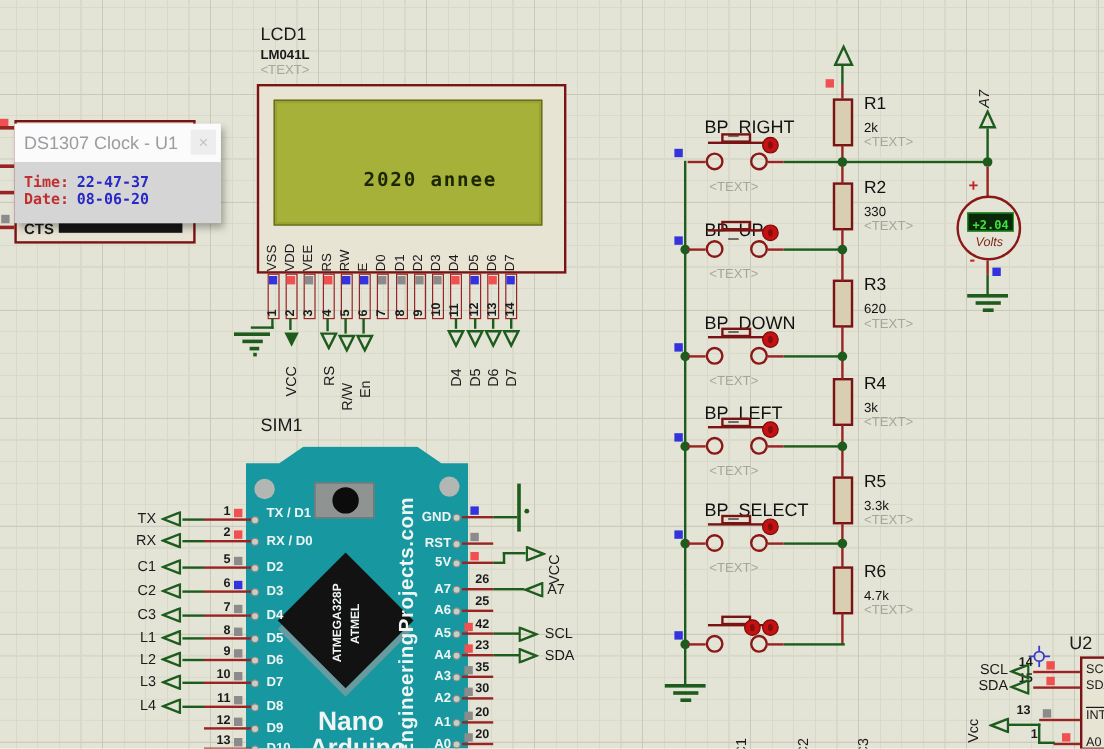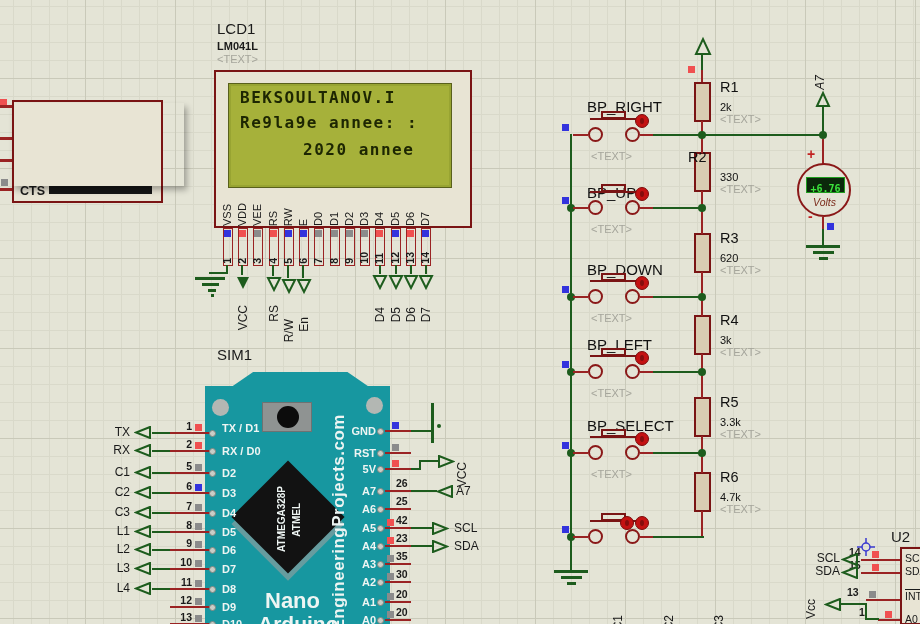--- a/index.html
+++ b/index.html
@@ -57,29 +57,39 @@
  <div class="a sub" style="left:20px;top:184px;font-size:12.5px">CTS</div>
  <div class="a" style="left:49px;top:186px;width:103px;height:8px;background:#161616"></div>
  <div class="a sq sqr" style="left:0px;top:99px"></div>
  <div class="a lead" style="left:0px;top:105px;width:12px;height:2.5px"></div>
  <div class="a lead" style="left:0px;top:137px;width:12px;height:2.5px"></div>
  <div class="a lead" style="left:0px;top:159px;width:12px;height:2.5px"></div>
  <div class="a sq sqg" style="left:1px;top:179px"></div>
  <div class="a lead" style="left:0px;top:188px;width:12px;height:2.5px"></div>
 
  <div class="a" style="left:12px;top:103px;width:172px;height:83px;z-index:40;box-shadow:3px 4px 6px rgba(0,0,0,.3)">
+  <div class="a" style="left:0;top:0;width:172px;height:32px;background:#fbfbfb">
+   <div class="a lbl" style="left:8px;top:8px;color:#9b9ba1">DS1307 Clock - U1</div>
+   <div class="a" style="left:147px;top:5px;width:21px;height:21px;background:#ededed;text-align:center;line-height:21px;font-size:14px;color:#c4c4c4">
+    <span>×</span>
+   </div>
+  </div>
+  <div class="a" style="left:0;top:32px;width:172px;height:51px;background:#d5d5d6">
+   <div class="a mono" style="left:8px;top:9px;color:#c03030">Time:</div>
+   <div class="a mono" style="left:52px;top:9px;color:#2828c8">22-47-37</div>
+   <div class="a mono" style="left:8px;top:23px;color:#c03030">Date:</div>
+   <div class="a mono" style="left:52px;top:23px;color:#2828c8">08-06-20</div>
+  </div>
  </div>
 
  <div class="a lbl" style="left:217px;top:20px">LCD1</div>
  <div class="a sub" style="left:217px;top:40px">LM041L</div>
  <div class="a ph" style="left:217px;top:53px">&lt;TEXT&gt;</div>
  <div class="a cmpbox" style="left:214px;top:70px;width:258px;height:158px"></div>
  <div class="a" style="left:228px;top:83px;width:222px;height:103px;background:var(--c-lcd);border:1px solid #59601c;box-shadow:inset 0 0 0 2px rgba(60,70,0,.12)">
-  <div class="a lcdtxt" style="left:11px;top:4px">BEKSOULTANOV.I</div>
-  <div class="a lcdtxt" style="left:11px;top:29px">Re9la9e annee: :</div>
   <div class="a lcdtxt" style="left:74px;top:56px">2020 annee</div>
  </div>
 
  <div class="a vt sub" style="left:221px;bottom:398px;font-weight:normal">VSS</div>
  <div class="a vt sub" style="left:236px;bottom:398px;font-weight:normal">VDD</div>
  <div class="a vt sub" style="left:251px;bottom:398px;font-weight:normal">VEE</div>
  <div class="a vt sub" style="left:267px;bottom:398px;font-weight:normal">RS</div>
  <div class="a vt sub" style="left:282px;bottom:398px;font-weight:normal">RW</div>
  <div class="a vt sub" style="left:297px;bottom:398px;font-weight:normal">E</div>
  <div class="a vt sub" style="left:312px;bottom:398px;font-weight:normal">D0</div>
@@ -401,21 +411,21 @@
  <div class="a wire" style="left:570px;top:134px;width:2px;height:438px"></div>
  <div class="a gbar" style="left:554px;top:570px;width:34px"></div>
  <div class="a gbar" style="left:561px;top:576px;width:21px"></div>
  <div class="a gbar" style="left:567px;top:582px;width:9px"></div>
 
  <div class="a res" style="left:694px;top:82px"></div>
  <div class="a rlbl" style="left:720px;top:79px">R1</div>
  <div class="a rval" style="left:720px;top:101px">2k</div>
  <div class="a ph" style="left:720px;top:113px">&lt;TEXT&gt;</div>
  <div class="a res" style="left:694px;top:152px"></div>
- <div class="a rlbl" style="left:688px;top:149px">R2</div>
+ <div class="a rlbl" style="left:720px;top:149px">R2</div>
  <div class="a rval" style="left:720px;top:171px">330</div>
  <div class="a ph" style="left:720px;top:183px">&lt;TEXT&gt;</div>
  <div class="a res" style="left:694px;top:233px"></div>
  <div class="a rlbl" style="left:720px;top:230px">R3</div>
  <div class="a rval" style="left:720px;top:252px">620</div>
  <div class="a ph" style="left:720px;top:264px">&lt;TEXT&gt;</div>
  <div class="a res" style="left:694px;top:315px"></div>
  <div class="a rlbl" style="left:720px;top:312px">R4</div>
  <div class="a rval" style="left:720px;top:334px">3k</div>
  <div class="a ph" style="left:720px;top:346px">&lt;TEXT&gt;</div>
@@ -540,21 +550,21 @@
  <div class="a vt net" style="left:813px;bottom:534px;font-style:italic">A7</div>
  <svg class="a harrow" style="left:815px;top:91px" width="16" height="17" viewBox="0 0 16 17">
       <path d="M2 15 L8 2 L14 15 Z"></path>
     </svg>
  <div class="a wire" style="left:822px;top:107px;width:2px;height:27px"></div>
  <div class="a dot" style="left:819px;top:131px"></div>
  <div class="a" style="left:807px;top:146px;color:#c22222;font-size:14px;font-weight:bold">+</div>
  <div class="a lead" style="left:822px;top:139px;width:2px;height:26px"></div>
  <div class="a" style="left:797px;top:163px;width:54px;height:54px;border:2.5px solid #8a1818;border-radius:50%;background:#e4e4d6;box-sizing:border-box"></div>
  <div class="a" style="left:806px;top:177px;width:39px;height:16px;background:#0b280b;border:1.5px solid #1f9e1f;box-sizing:border-box;text-align:center">
-  <span style="font-family:'DejaVu Sans Mono',monospace;font-weight:bold;font-size:10px;color:#3ce53c;line-height:13px">+6.76</span>
+  <span style="font-family:'DejaVu Sans Mono',monospace;font-weight:bold;font-size:10px;color:#3ce53c;line-height:13px">+2.04</span>
  </div>
  <div class="a" style="left:798px;top:196px;width:53px;text-align:center;font-style:italic;font-size:10.5px;color:#7a2a1a">Volts</div>
  <div class="a" style="left:808px;top:208px;color:#c22222;font-size:14px;font-weight:bold">-</div>
  <div class="a lead" style="left:822px;top:217px;width:2px;height:12px"></div>
  <div class="a wire" style="left:822px;top:229px;width:2px;height:16px"></div>
  <div class="a sq sqb" style="left:827px;top:223px"></div>
  <div class="a gbar" style="left:806px;top:245px;width:34px"></div>
  <div class="a gbar" style="left:813px;top:251px;width:21px"></div>
  <div class="a gbar" style="left:819px;top:257px;width:9px"></div>
 

